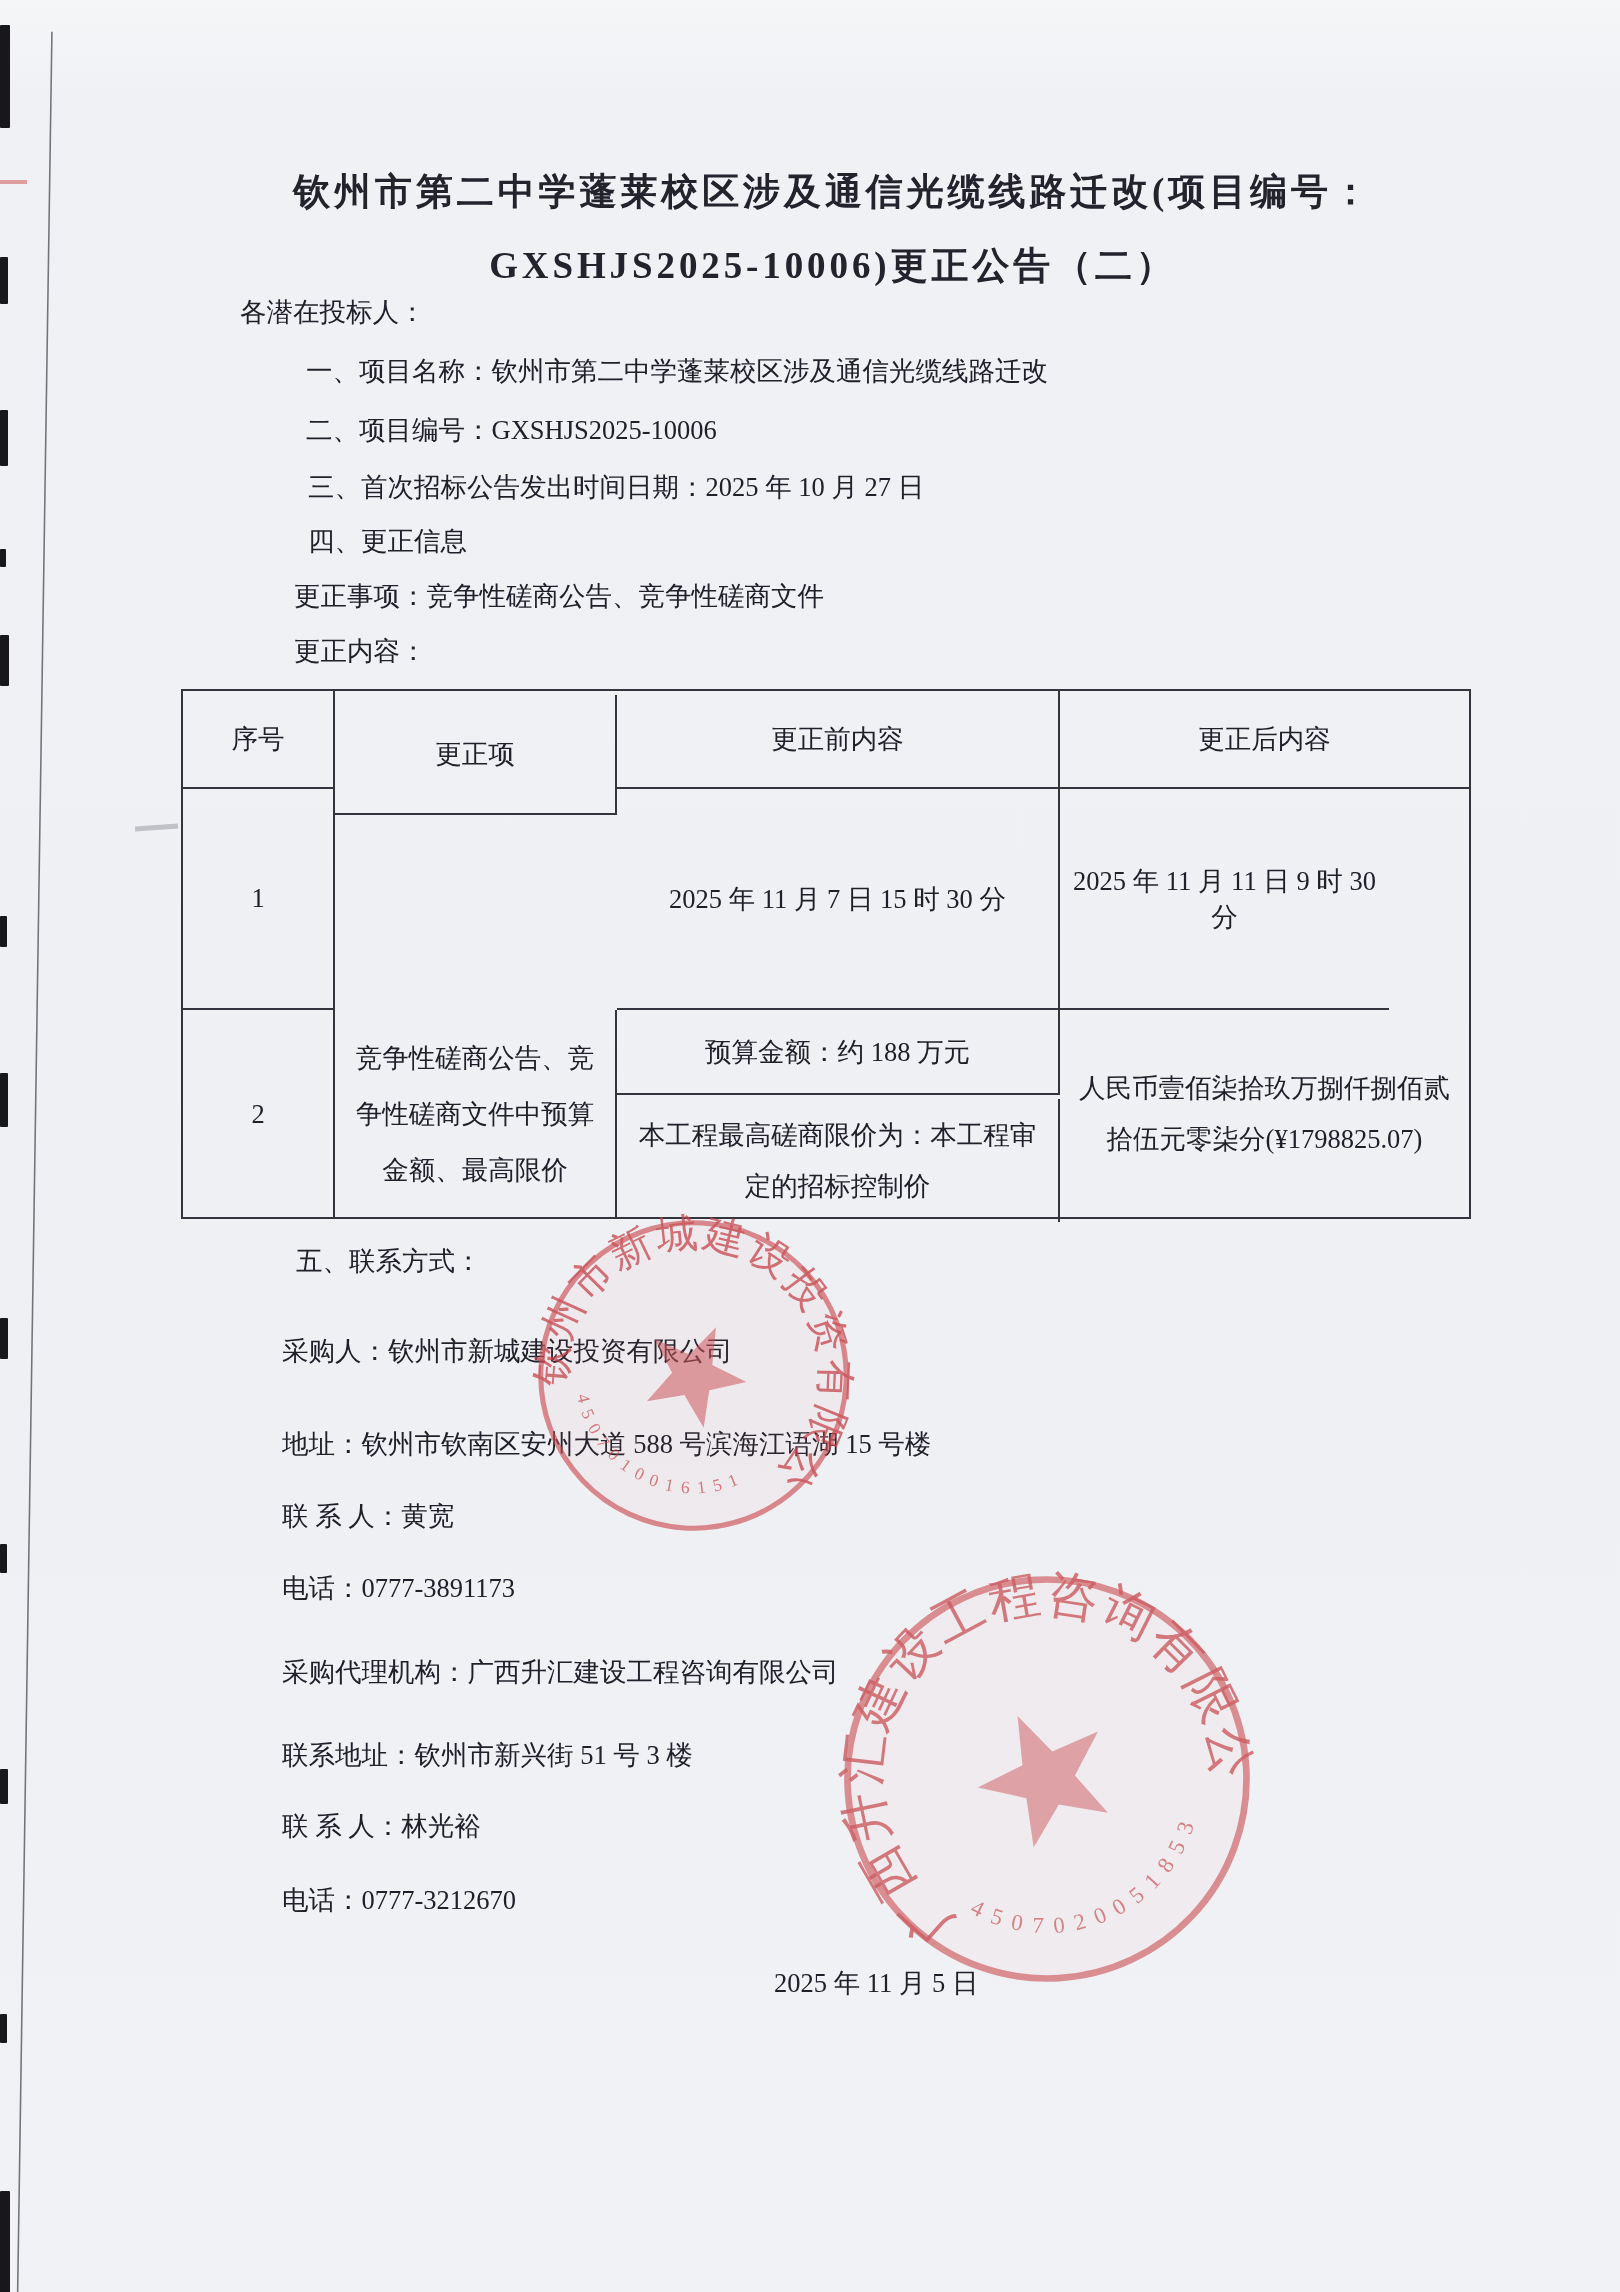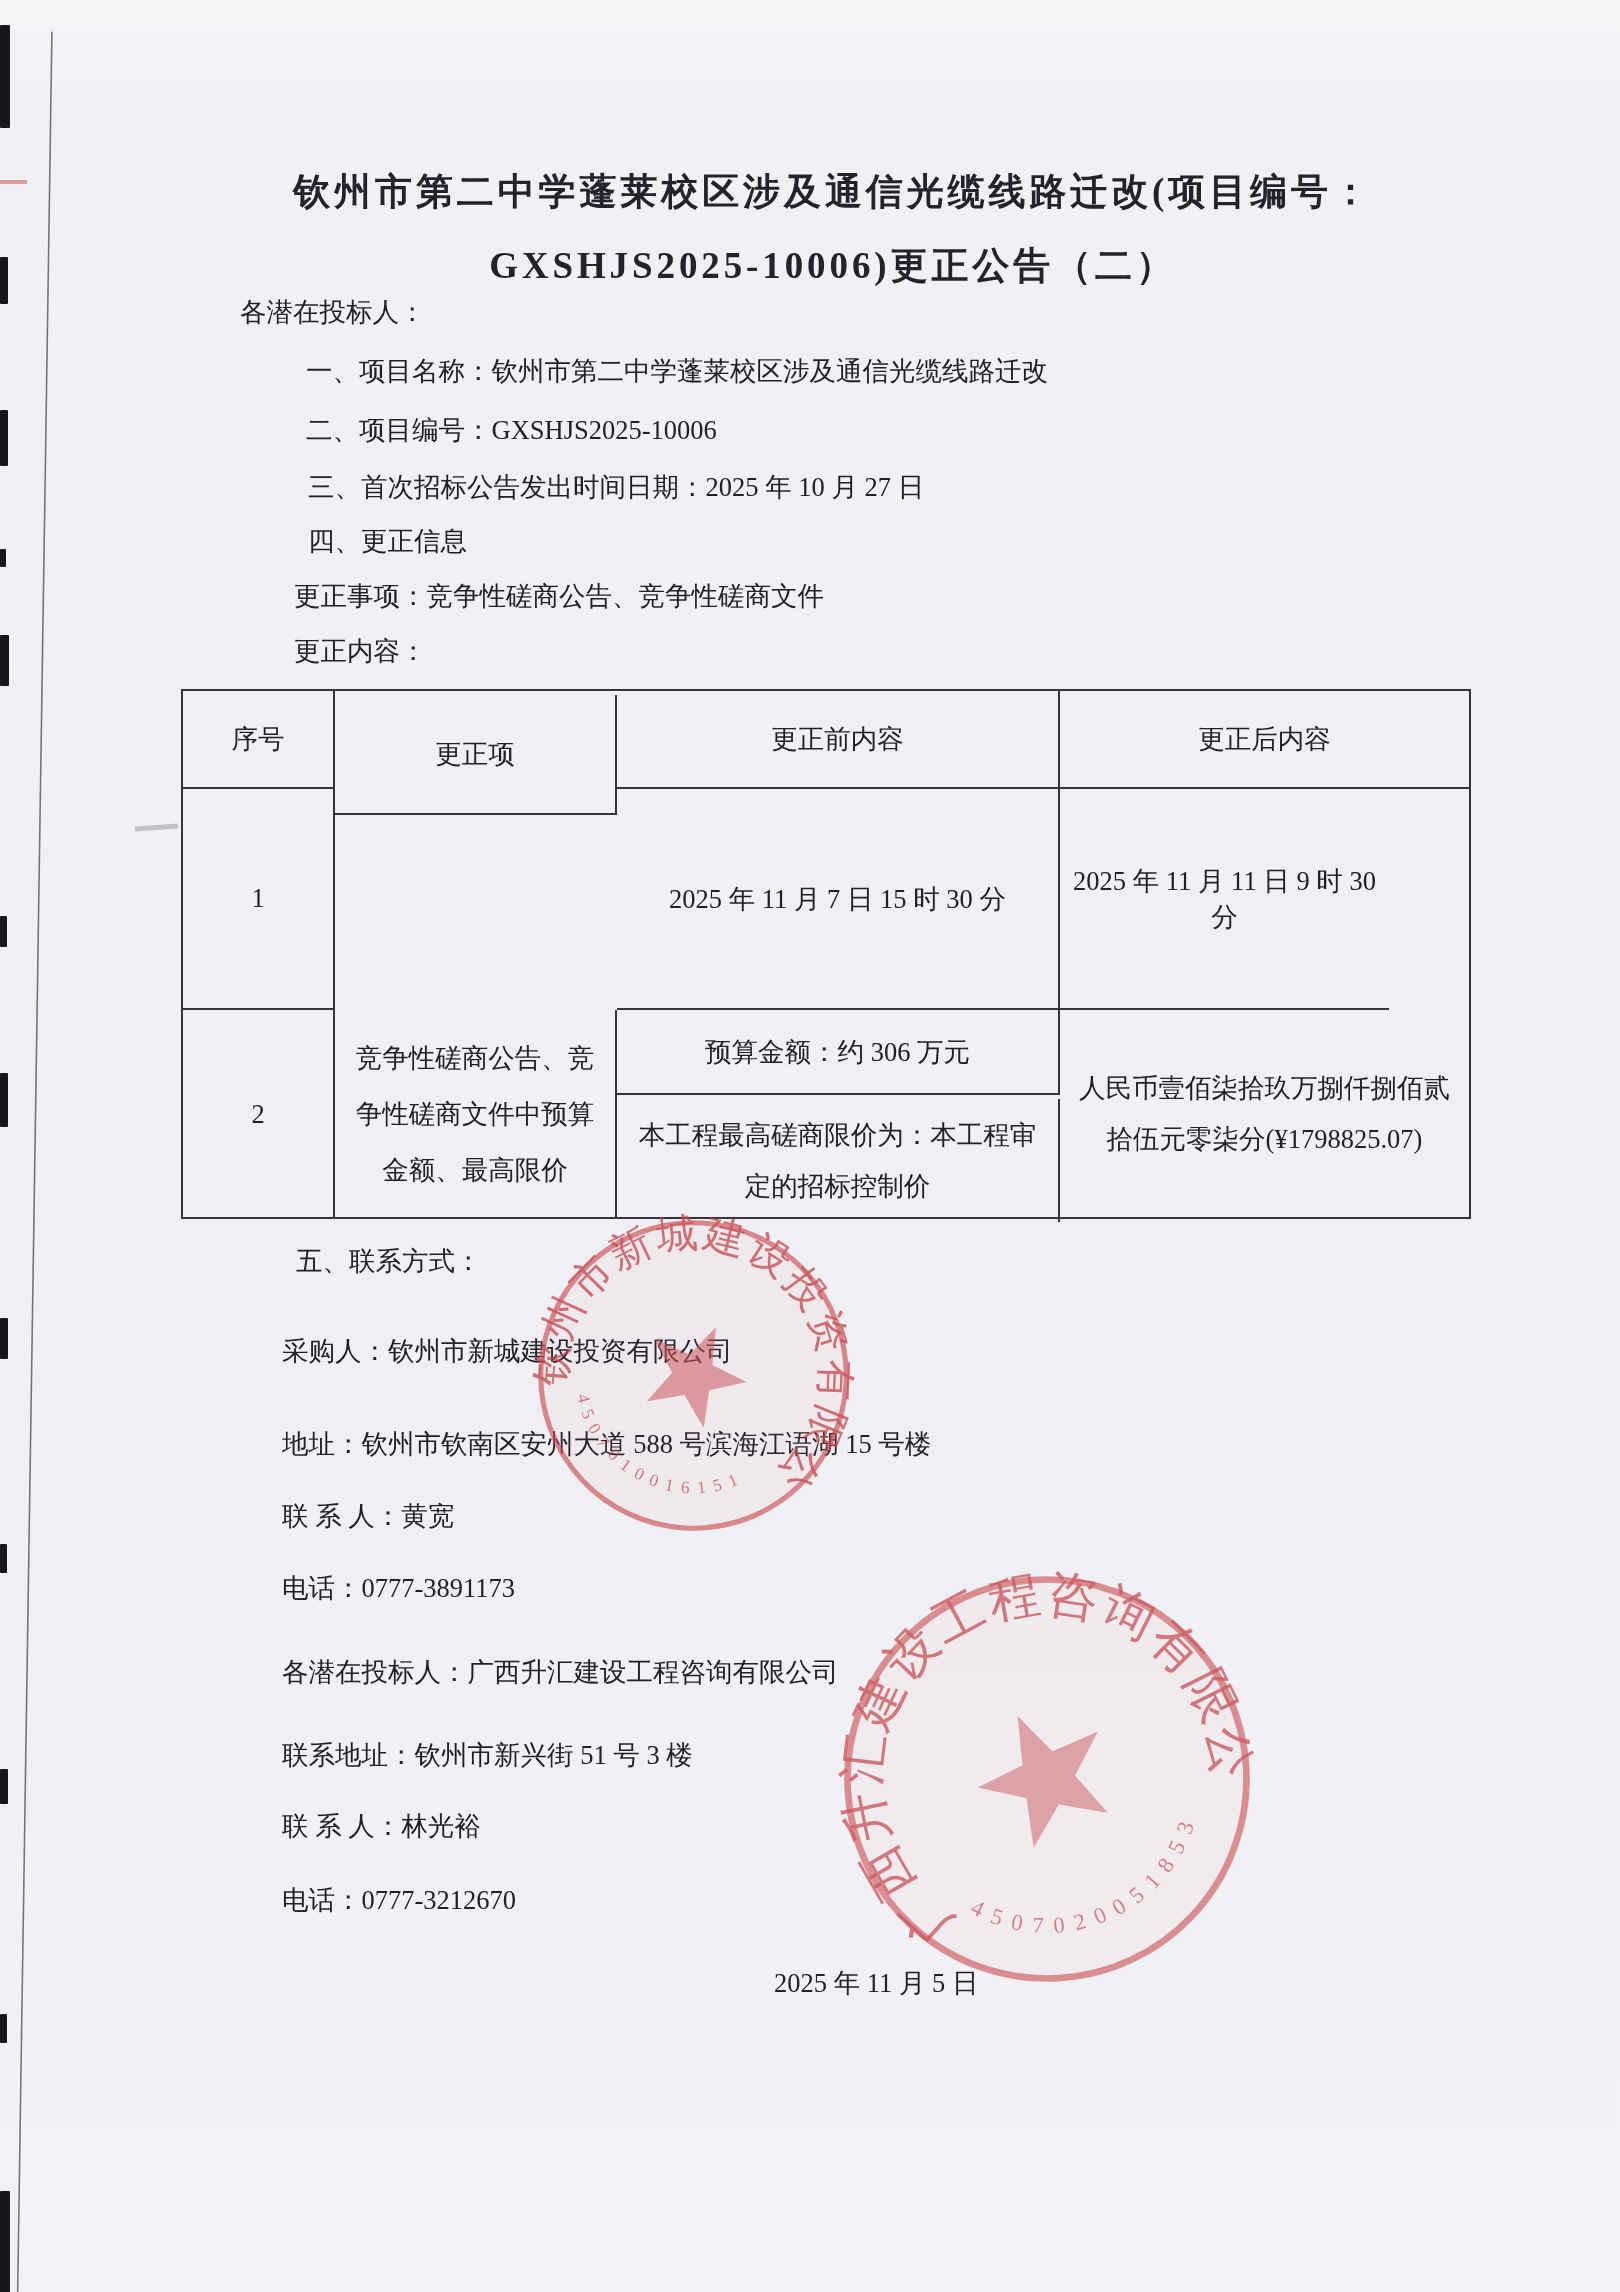--- a/index.html
+++ b/index.html
@@ -65,35 +65,35 @@
     <div class="cell last-col" style="left:877px;top:0;width:409px;height:98px;">更正后内容</div>
 
     <div class="cell" style="left:0;top:98px;width:152px;height:221px;">1</div>
     <div class="cell" style="left:434px;top:98px;width:443px;height:221px;">2025 年 11 月 7 日 15 时 30 分</div>
     <div class="cell last-col" style="left:877px;top:98px;width:329px;height:221px;">2025 年 11 月 11 日 9 时 30 分</div>
 
     <div class="cell last-row" style="left:0;top:319px;width:152px;height:208px;">2</div>
     <div class="cell last-row" style="left:152px;top:319px;width:282px;height:208px;">
       <div class="wrap">竞争性磋商公告、竞争性磋商文件中预算金额、最高限价</div>
     </div>
-    <div class="cell" style="left:434px;top:319px;width:443px;height:85px;">预算金额：约 306 万元</div>
+    <div class="cell" style="left:434px;top:319px;width:443px;height:85px;">预算金额：约 188 万元</div>
     <div class="cell last-row" style="left:434px;top:408px;width:443px;height:123px;">
       <div class="wrap2">本工程最高磋商限价为：本工程审定的招标控制价</div>
     </div>
     <div class="cell last-col last-row" style="left:877px;top:319px;width:409px;height:208px;">
       <div class="wrap2">人民币壹佰柒拾玖万捌仟捌佰贰拾伍元零柒分(¥1798825.07)</div>
     </div>
   </div>
 
   <div class="line" style="left:296px;top:1243px;">五、联系方式：</div>
   <div class="line" style="left:282px;top:1333px;">采购人：钦州市新城建设投资有限公司</div>
   <div class="line" style="left:282px;top:1426px;">地址：钦州市钦南区安州大道 588 号滨海江语湖 15 号楼</div>
   <div class="line" style="left:282px;top:1498px;">联 系 人：黄宽</div>
   <div class="line" style="left:282px;top:1570px;">电话：0777-3891173</div>
-  <div class="line" style="left:282px;top:1654px;">各潜在投标人：广西升汇建设工程咨询有限公司</div>
+  <div class="line" style="left:282px;top:1654px;">采购代理机构：广西升汇建设工程咨询有限公司</div>
   <div class="line" style="left:282px;top:1737px;">联系地址：钦州市新兴街 51 号 3 楼</div>
   <div class="line" style="left:282px;top:1808px;">联 系 人：林光裕</div>
   <div class="line" style="left:282px;top:1882px;">电话：0777-3212670</div>
 
   <div class="line" style="left:774px;top:1965px;">2025 年 11 月 5 日</div>
 
   <svg class="seal" width="369" height="369" viewBox="0 0 360 360" style="left:509px;top:1191px;transform:rotate(25deg);opacity:0.88;">
     <defs>
       <path id="seal1-text-arc" d="M 77.6 251.7 A 125 125 0 1 1 282.4 251.7"></path>
       <path id="seal1-num-arc" d="M 80.4 237.5 A 115 115 0 0 0 279.6 237.5"></path>

